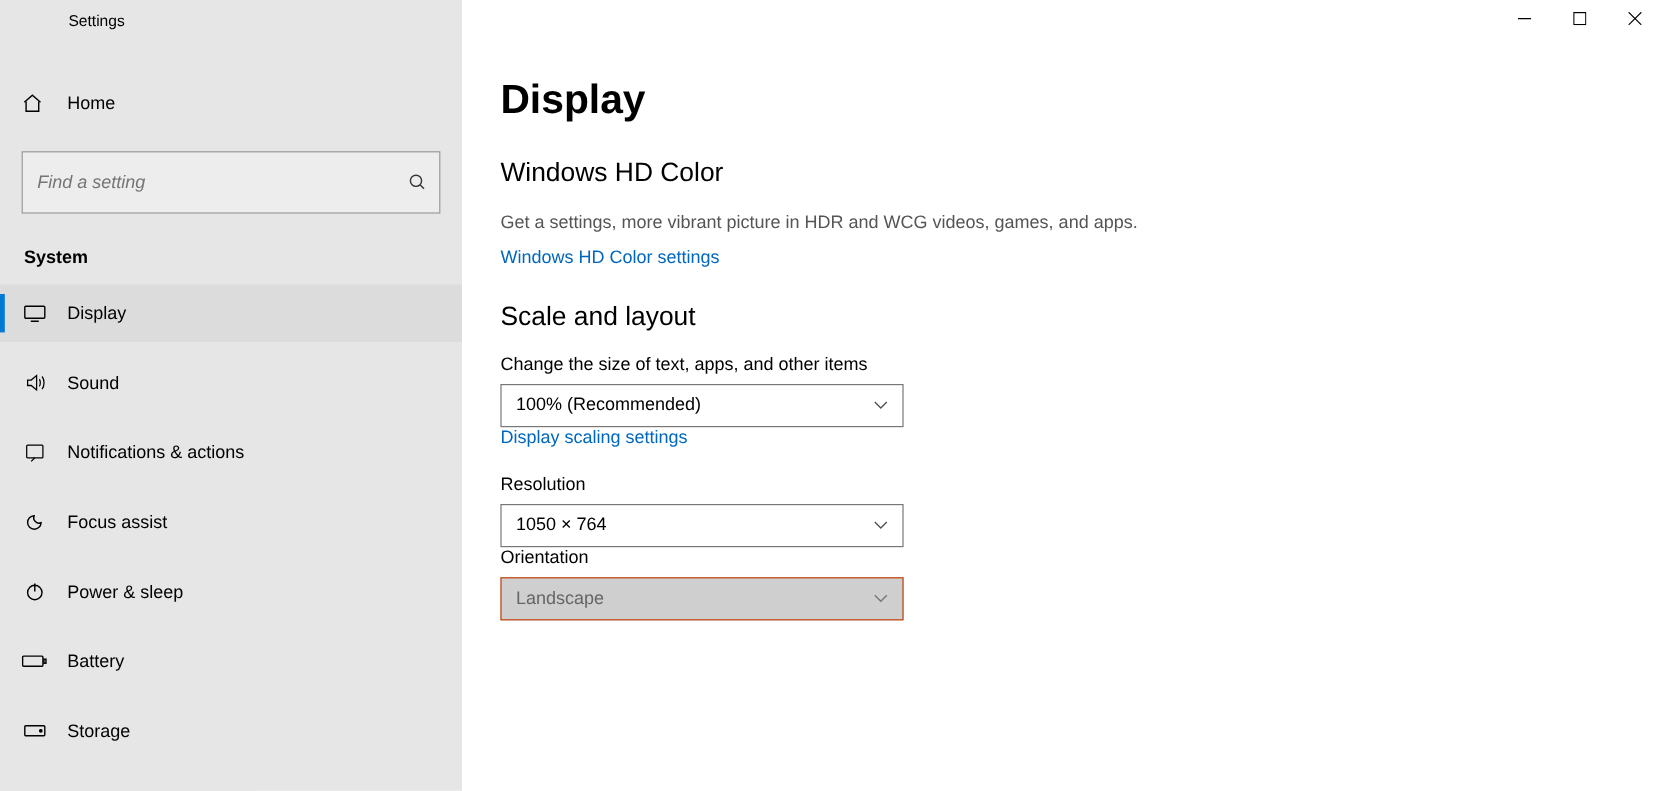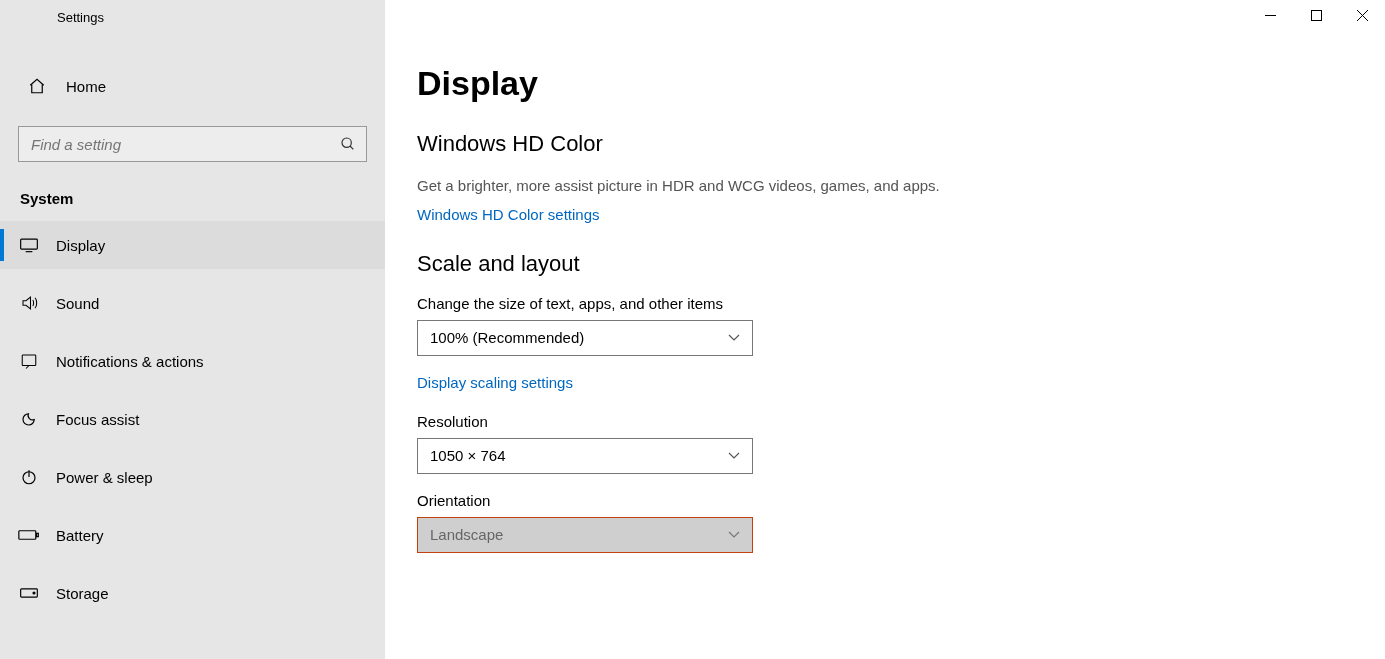--- a/index.html
+++ b/index.html
@@ -31,31 +31,31 @@
     padding-top: 36px;
   }
   .sidebar .title {
     position: absolute; top: 0; left: 0;
     height: 36px; line-height: 36px;
     font-size: 13px; padding-left: 16px; margin-left: 41px;
   }
   .home-row {
     display: flex; align-items: center;
     height: 48px;
-    padding-left: 28px;
+    padding-left: 18px;
     margin-top: 26px;
     cursor: default;
   }
   .home-row .icon { width: 22px; display:flex; align-items:center; }
   .home-row .label { margin-left: 16px; font-size: 15px; }
   .search-wrap {
     margin: 16px 18px 0 18px;
   }
   .search {
-    width: 100%; height: 36px;
+    width: 100%; height: 52px;
     border: 1px solid #999;
     background: #ededed;
     display: flex; align-items: center;
     padding: 0 10px;
   }
   .search input {
     flex: 1;
     border: none; outline: none;
     background: transparent;
     font-size: 15px;
@@ -121,21 +121,20 @@
     margin-bottom: 8px;
     color: #000;
   }
   .combo {
     width: 336px; height: 36px;
     border: 1px solid #777;
     background: #fff;
     display: flex; align-items: center;
     padding: 0 12px;
     justify-content: space-between;
-    margin-bottom: 18px;
   }
   .combo.disabled {
     background: #cfcfcf;
     border: 1px solid #c2410c;
     color: #666;
   }
   .combo .chev { font-size: 12px; color: #555; }
   svg { display:block; }
 </style>
 </head>
@@ -255,21 +254,21 @@
         <line x1="0" y1="0" x2="11" y2="11"></line>
         <line x1="11" y1="0" x2="0" y2="11"></line>
       </svg>
   </div>
 </div>
 
 <div class="main">
   <h1 class="page-title">Display</h1>
 
   <h2 class="section-title">Windows HD Color</h2>
-  <div class="body-text">Get a brighter, more assist picture in HDR and WCG videos, games, and apps.</div>
+  <div class="body-text">Get a settings, more vibrant picture in HDR and WCG videos, games, and apps.</div>
   <div class="link">Windows HD Color settings</div>
 
   <h2 class="section-title">Scale and layout</h2>
 
   <div class="field-label">Change the size of text, apps, and other items</div>
   <div class="combo">
     <span>100% (Recommended)</span>
     <span class="chev">
       <svg width="12" height="8" viewBox="0 0 12 8" fill="none" stroke="#555" stroke-width="1.2">
           <path d="M1 1 L6 6 L11 1"></path>

